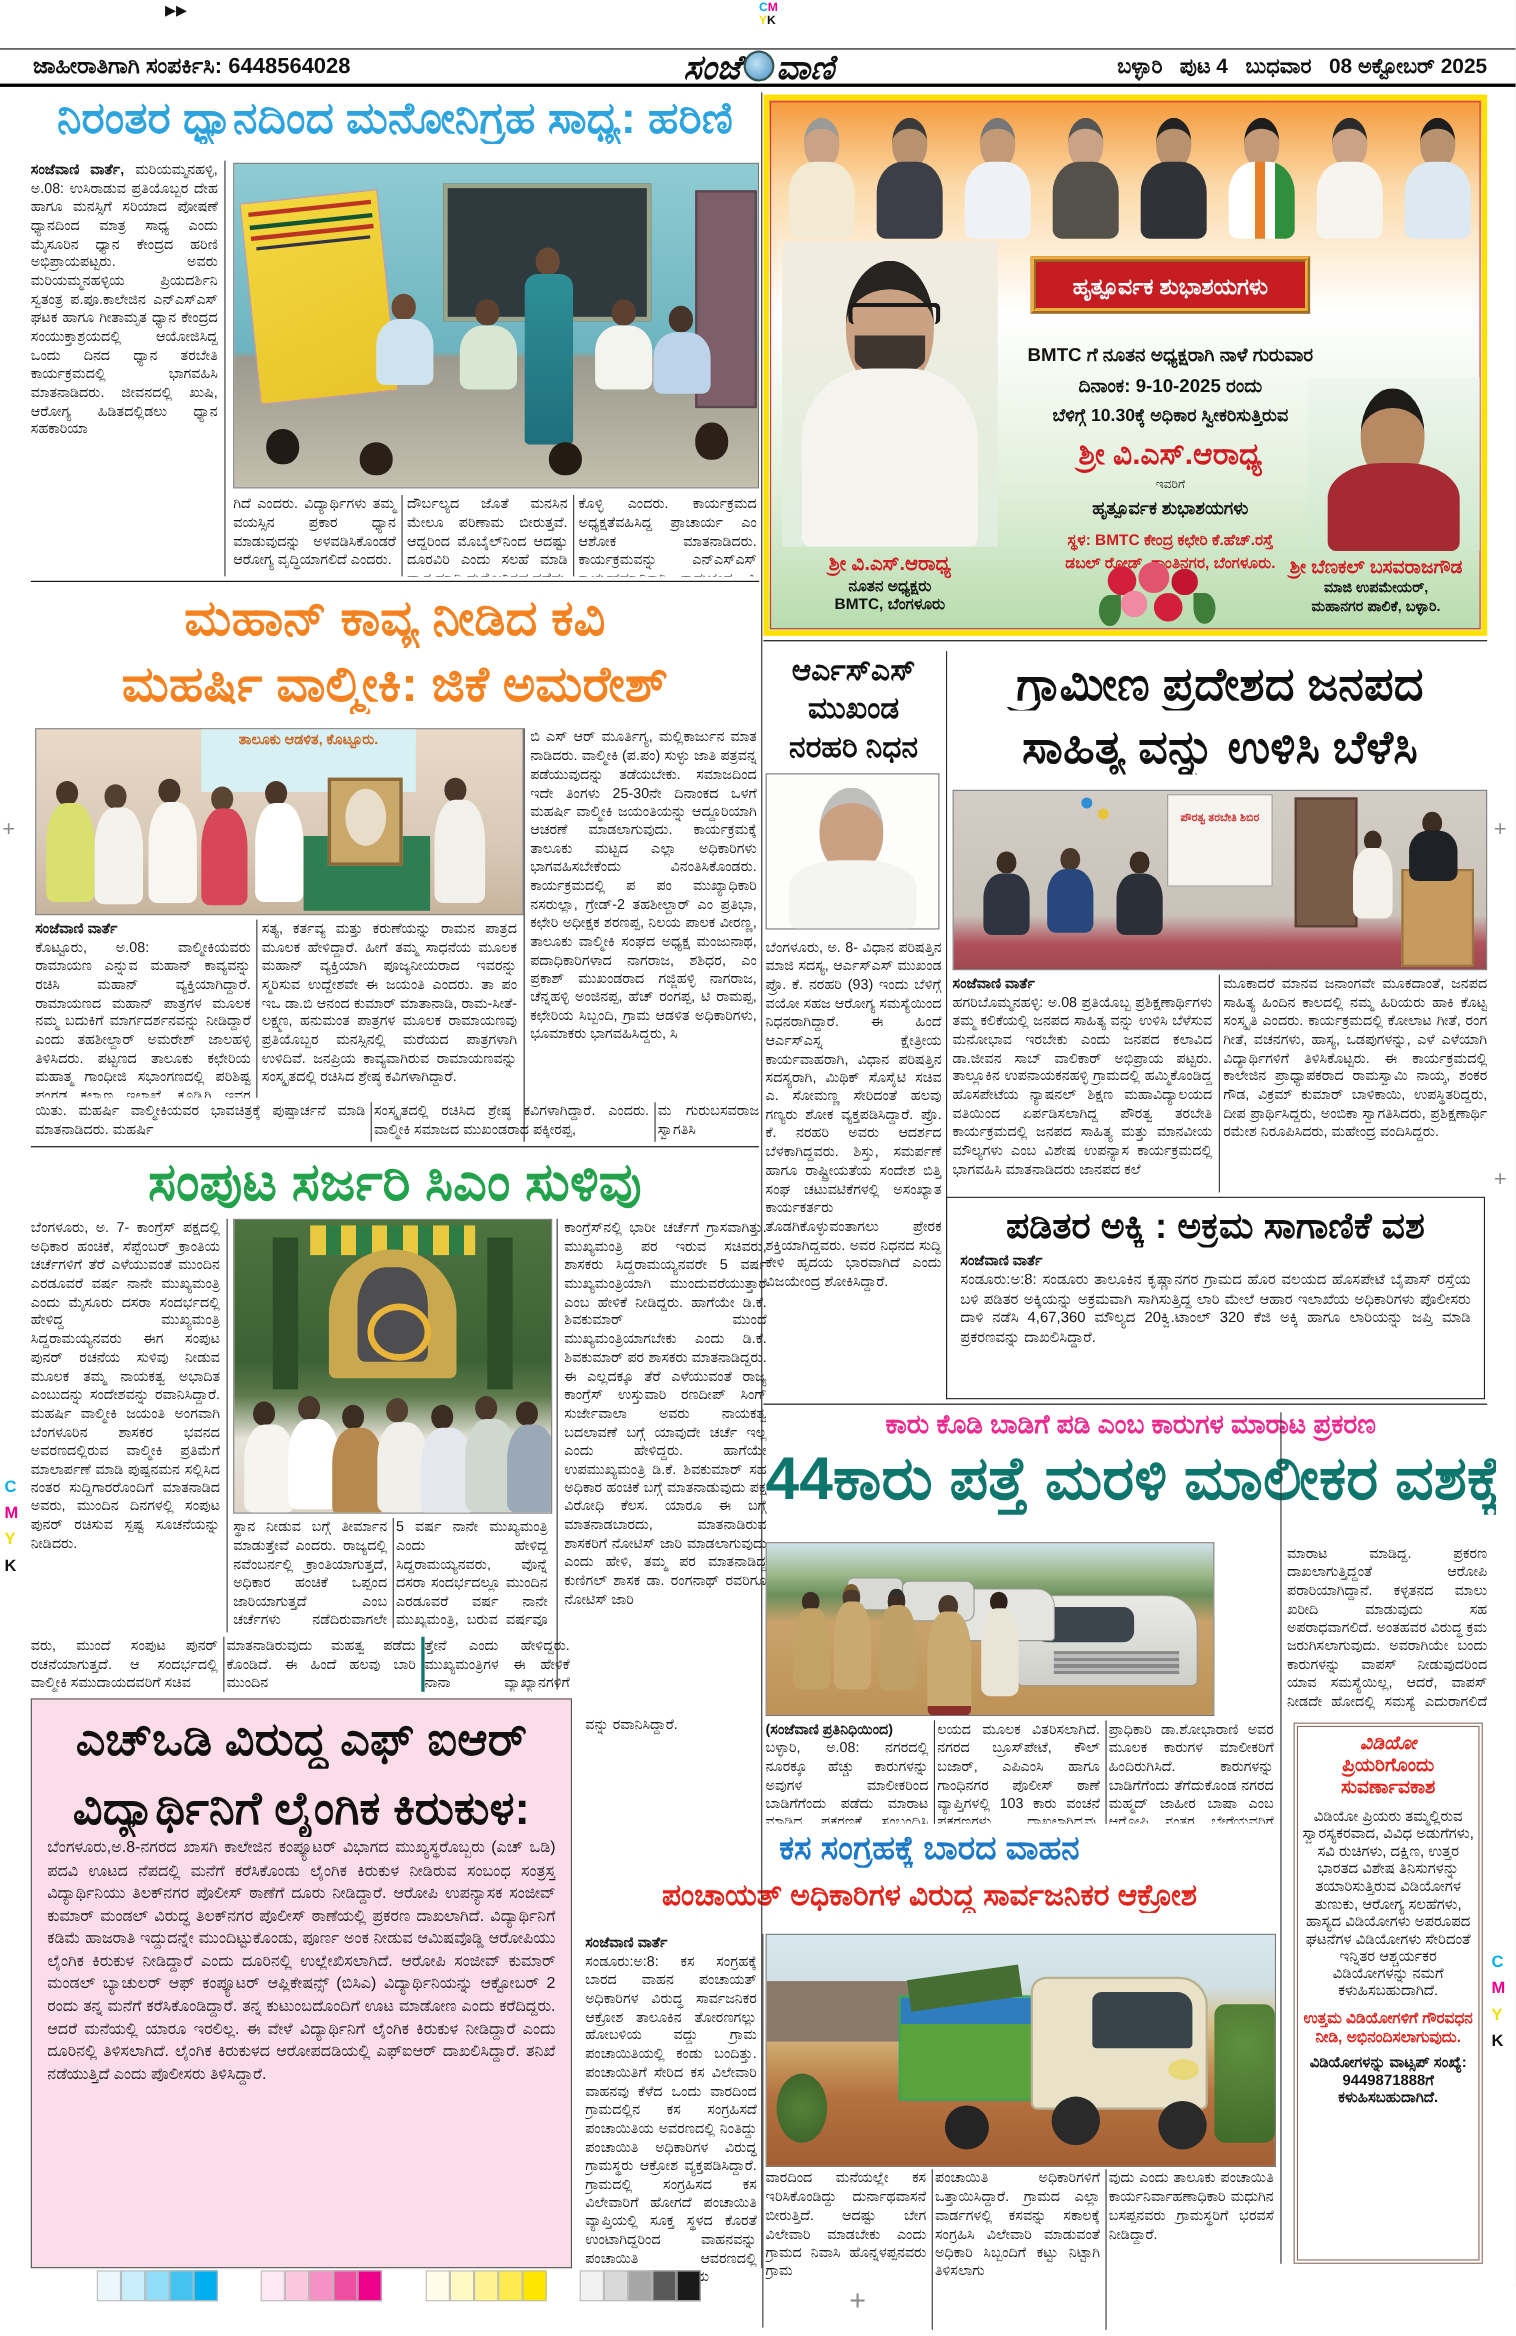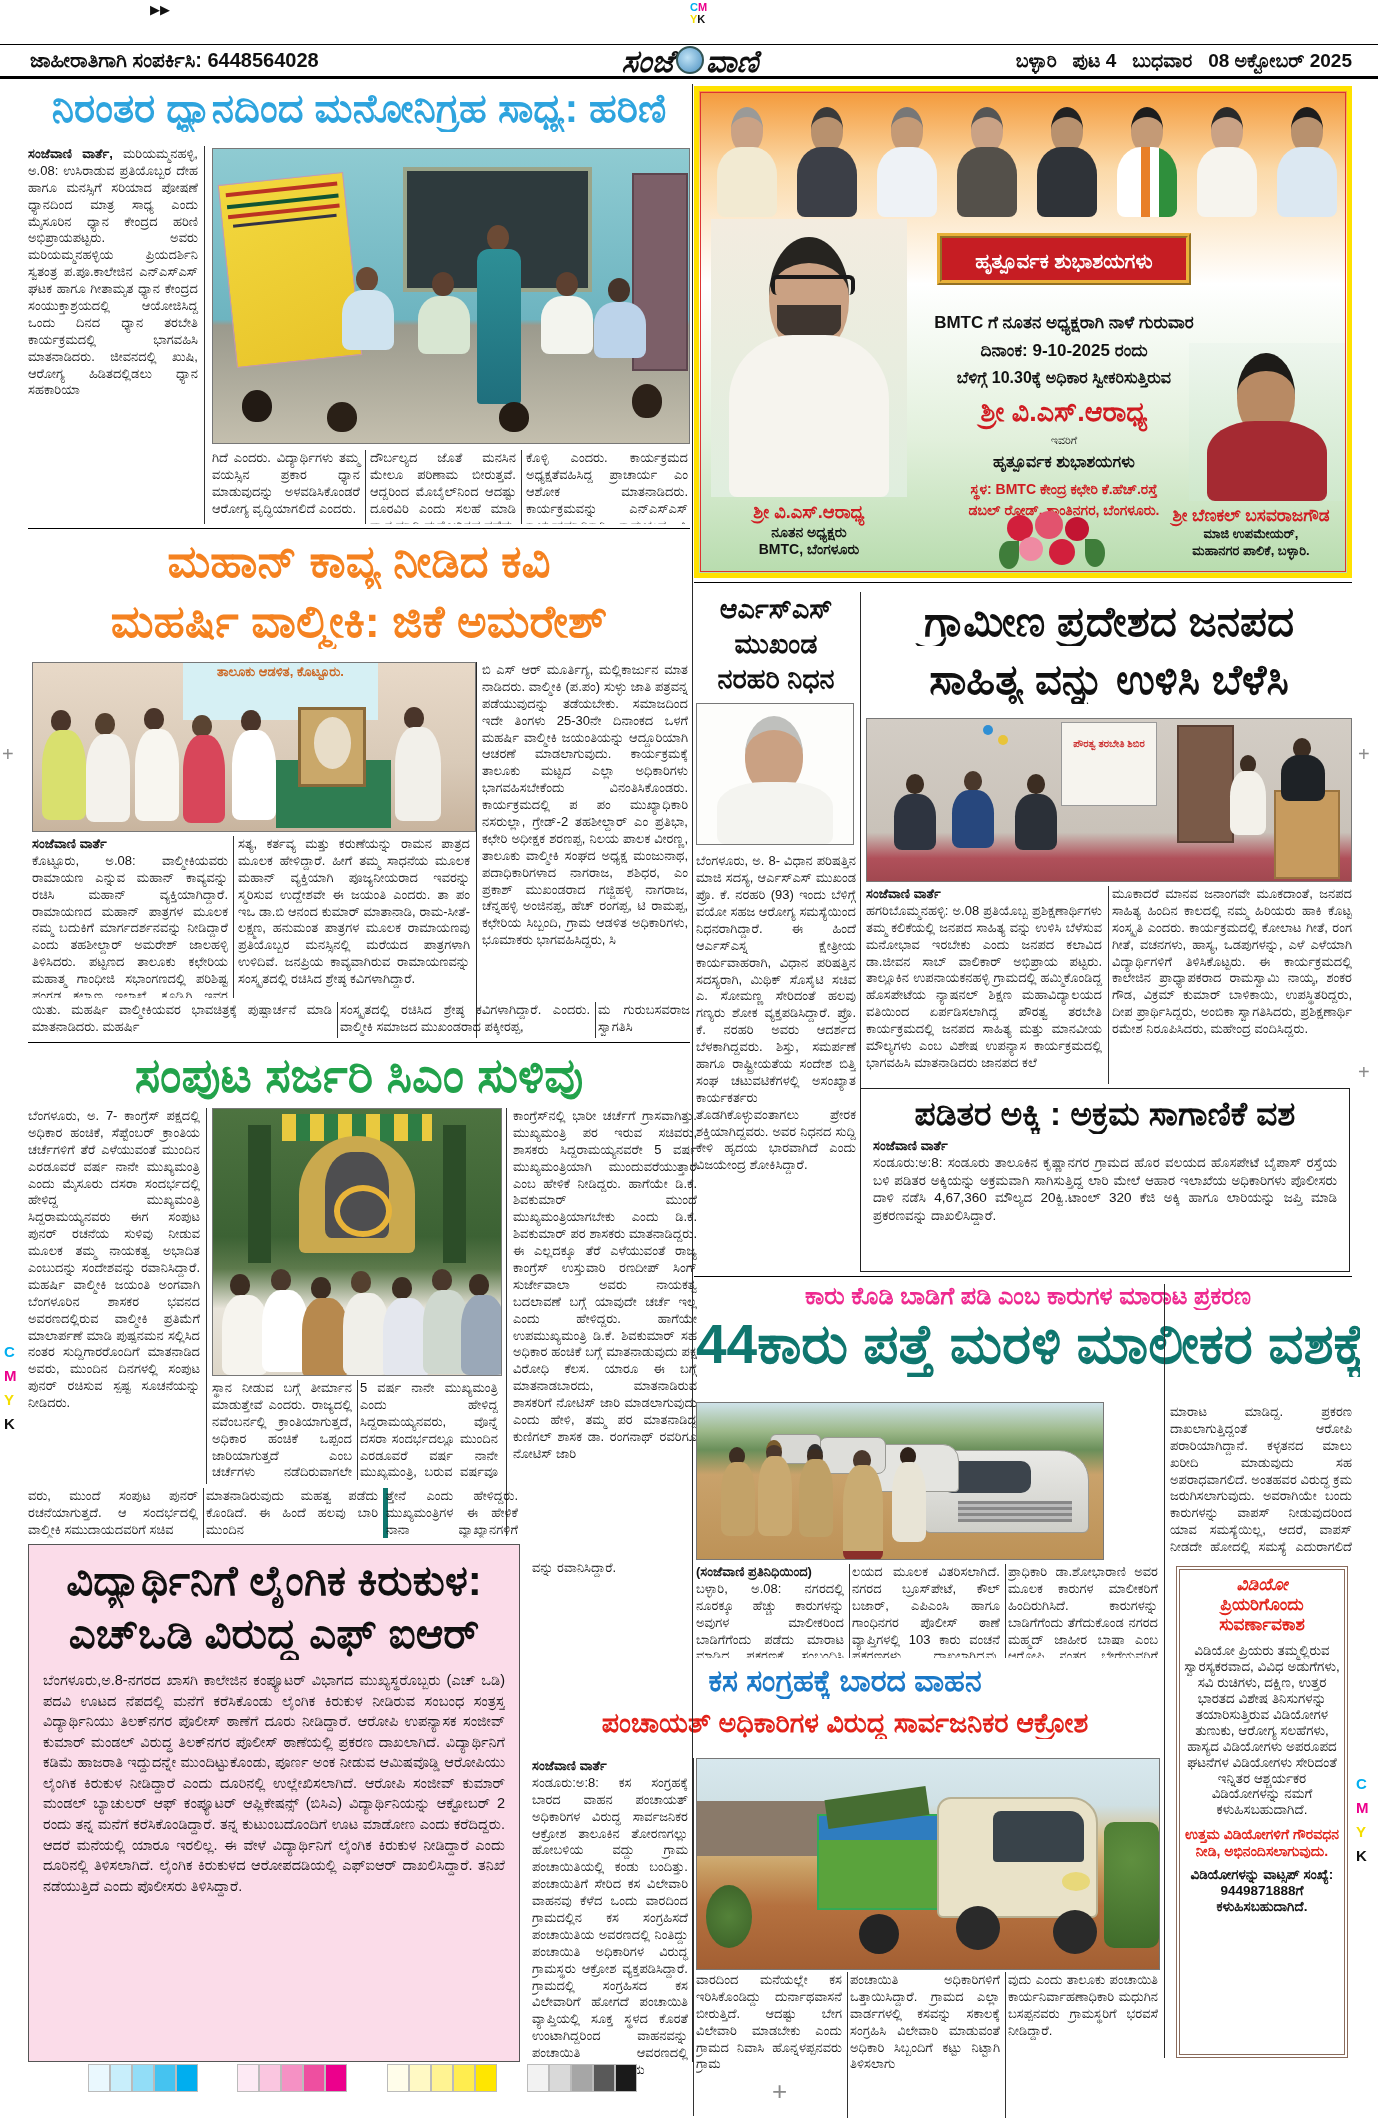--- a/index.html
+++ b/index.html
@@ -146,27 +146,27 @@
     <div class="head" style="left:76%;top:60%;width:20px;height:22px;background:#4a382c;"></div>
     <div class="torso" style="left:73%;top:68%;width:46px;height:84px;background:#cfd8cf;"></div>
     <div class="head" style="left:89%;top:62%;width:20px;height:22px;background:#3c2d22;"></div>
     <div class="torso" style="left:86%;top:70%;width:44px;height:80px;background:#9aa8b8;"></div>
   </div>
 
   <div class="abs col" style="left:506px;top:1108px;width:184px;height:428px;border-left:1px solid #333;padding-left:6px;">ಕಾಂಗ್ರೆಸ್‌ನಲ್ಲಿ ಭಾರೀ ಚರ್ಚೆಗೆ ಗ್ರಾಸವಾಗಿತ್ತು. ಮುಖ್ಯಮಂತ್ರಿ ಪರ ಇರುವ ಸಚಿವರು, ಶಾಸಕರು ಸಿದ್ದರಾಮಯ್ಯನವರೇ 5 ವರ್ಷ ಮುಖ್ಯಮಂತ್ರಿಯಾಗಿ ಮುಂದುವರೆಯುತ್ತಾರೆ ಎಂಬ ಹೇಳಿಕೆ ನೀಡಿದ್ದರು. ಹಾಗೆಯೇ ಡಿ.ಕೆ. ಶಿವಕುಮಾರ್ ಮುಂದೆ ಮುಖ್ಯಮಂತ್ರಿಯಾಗಬೇಕು ಎಂದು ಡಿ.ಕೆ. ಶಿವಕುಮಾರ್ ಪರ ಶಾಸಕರು ಮಾತನಾಡಿದ್ದರು. ಈ ಎಲ್ಲದಕ್ಕೂ ತೆರೆ ಎಳೆಯುವಂತೆ ರಾಜ್ಯ ಕಾಂಗ್ರೆಸ್ ಉಸ್ತುವಾರಿ ರಣದೀಪ್ ಸಿಂಗ್ ಸುರ್ಜೇವಾಲಾ ಅವರು ನಾಯಕತ್ವ ಬದಲಾವಣೆ ಬಗ್ಗೆ ಯಾವುದೇ ಚರ್ಚೆ ಇಲ್ಲ ಎಂದು ಹೇಳಿದ್ದರು. ಹಾಗೆಯೇ ಉಪಮುಖ್ಯಮಂತ್ರಿ ಡಿ.ಕೆ. ಶಿವಕುಮಾರ್ ಸಹ ಅಧಿಕಾರ ಹಂಚಿಕೆ ಬಗ್ಗೆ ಮಾತನಾಡುವುದು ಪಕ್ಷ ವಿರೋಧಿ ಕೆಲಸ. ಯಾರೂ ಈ ಬಗ್ಗೆ ಮಾತನಾಡಬಾರದು, ಮಾತನಾಡಿರುವ ಶಾಸಕರಿಗೆ ನೋಟಿಸ್ ಜಾರಿ ಮಾಡಲಾಗುವುದು ಎಂದು ಹೇಳಿ, ತಮ್ಮ ಪರ ಮಾತನಾಡಿದ್ದ ಕುಣಿಗಲ್ ಶಾಸಕ ಡಾ. ರಂಗನಾಥ್ ರವರಿಗೂ ನೋಟಿಸ್ ಜಾರಿ</div>
   <div class="abs col" style="left:212px;top:1380px;width:140px;height:100px;border-right:1px solid #333;padding-right:5px;">ಸ್ಥಾನ ನೀಡುವ ಬಗ್ಗೆ ತೀರ್ಮಾನ ಮಾಡುತ್ತೇವೆ ಎಂದರು. ರಾಜ್ಯದಲ್ಲಿ ನವೆಂಬರ್ನಲ್ಲಿ ಕ್ರಾಂತಿಯಾಗುತ್ತದೆ, ಅಧಿಕಾರ ಹಂಚಿಕೆ ಒಪ್ಪಂದ ಜಾರಿಯಾಗುತ್ತದೆ ಎಂಬ ಚರ್ಚೆಗಳು ನಡೆದಿರುವಾಗಲೇ ಮುಖ್ಯಮಂತ್ರಿ ಸಿದ್ದರಾಮಯ್ಯ ಸಚಿವ ಸಂಪುಟ ಪುನರ್ ರಚನೆಯ ಬಗ್ಗೆ ಮಾತನಾಡಿರುವುದು ಮಹತ್ವ ಪಡೆದು ಕೊಂಡಿದೆ.</div>
   <div class="abs col" style="left:360px;top:1380px;width:138px;height:100px;">5 ವರ್ಷ ನಾನೇ ಮುಖ್ಯಮಂತ್ರಿ ಎಂದು ಹೇಳಿದ್ದ ಸಿದ್ದರಾಮಯ್ಯನವರು, ವೊನ್ನೆ ದಸರಾ ಸಂದರ್ಭದಲ್ಲೂ ಮುಂದಿನ ಎರಡೂವರೆ ವರ್ಷ ನಾನೇ ಮುಖ್ಯಮಂತ್ರಿ, ಬರುವ ವರ್ಷವೂ ನಾಡದೇವತೆ ಚಾಮುಂಡೇಶ್ವರಿಗೆ ನಾನೇ ಪುಷ್ಪಾರ್ಚನೆ ಮಾಡುತ್ತೇನೆ ಎಂದು ಹೇಳಿದ್ದರು.</div>
   <div class="abs col" style="left:28px;top:1488px;width:170px;height:50px;border-right:1px solid #333;padding-right:5px;">ವರು, ಮುಂದೆ ಸಂಪುಟ ಪುನರ್ ರಚನೆಯಾಗುತ್ತದೆ. ಆ ಸಂದರ್ಭದಲ್ಲಿ ವಾಲ್ಮೀಕಿ ಸಮುದಾಯದವರಿಗೆ ಸಚಿವ</div>
-  <div class="abs col" style="left:206px;top:1488px;width:172px;height:50px;border-right:5px solid #0f766e;padding-right:5px;">ಮಾತನಾಡಿರುವುದು ಮಹತ್ವ ಪಡೆದು ಕೊಂಡಿದೆ. ಈ ಹಿಂದೆ ಹಲವು ಬಾರಿ ಮುಂದಿನ</div>
+  <div class="abs col" style="left:206px;top:1488px;width:172px;height:50px;border-right:3px solid #0f766e;padding-right:5px;">ಮಾತನಾಡಿರುವುದು ಮಹತ್ವ ಪಡೆದು ಕೊಂಡಿದೆ. ಈ ಹಿಂದೆ ಹಲವು ಬಾರಿ ಮುಂದಿನ</div>
   <div class="abs col" style="left:386px;top:1488px;width:132px;height:50px;">ತ್ತೇನೆ ಎಂದು ಹೇಳಿದ್ದರು. ಮುಖ್ಯಮಂತ್ರಿಗಳ ಈ ಹೇಳಿಕೆ ನಾನಾ ವ್ಯಾಖ್ಯಾನಗಳಿಗೆ ಕಾರಣವಾಗಿ</div>
   <div class="abs col" style="left:532px;top:1560px;width:156px;height:92px;">ವನ್ನು ರವಾನಿಸಿದ್ದಾರೆ.</div>
 
   <div class="abs" style="left:28px;top:1544px;width:492px;height:518px;background:#fbdce9;border:1px solid #555;box-sizing:border-box;padding:10px 14px;">
+    <div class="hl" style="position:static;font-size:42px;color:#111;white-space:normal;line-height:1.25;margin-bottom:10px;">ಎಚ್ಒಡಿ ವಿರುದ್ಧ ಎಫ್ ಐಆರ್</div>
     <div class="hl" style="position:static;font-size:42px;color:#111;white-space:normal;line-height:1.25;">ವಿದ್ಯಾರ್ಥಿನಿಗೆ ಲೈಂಗಿಕ ಕಿರುಕುಳ:</div>
-    <div class="hl" style="position:static;font-size:42px;color:#111;white-space:normal;line-height:1.25;margin-bottom:10px;">ಎಚ್ಒಡಿ ವಿರುದ್ಧ ಎಫ್ ಐಆರ್</div>
     <div class="col" style="font-size:14.5px;line-height:1.42;height:340px;">ಬೆಂಗಳೂರು,ಅ.8-ನಗರದ ಖಾಸಗಿ ಕಾಲೇಜಿನ ಕಂಪ್ಯೂಟರ್ ವಿಭಾಗದ ಮುಖ್ಯಸ್ಥರೊಬ್ಬರು (ಎಚ್ ಒಡಿ) ಪದವಿ ಊಟದ ನೆಪದಲ್ಲಿ ಮನೆಗೆ ಕರೆಸಿಕೊಂಡು ಲೈಂಗಿಕ ಕಿರುಕುಳ ನೀಡಿರುವ ಸಂಬಂಧ ಸಂತ್ರಸ್ತ ವಿದ್ಯಾರ್ಥಿನಿಯು ತಿಲಕ್‌ನಗರ ಪೊಲೀಸ್ ಠಾಣೆಗೆ ದೂರು ನೀಡಿದ್ದಾರೆ. ಆರೋಪಿ ಉಪನ್ಯಾಸಕ ಸಂಜೀವ್ ಕುಮಾರ್ ಮಂಡಲ್ ವಿರುದ್ಧ ತಿಲಕ್‌ನಗರ ಪೊಲೀಸ್ ಠಾಣೆಯಲ್ಲಿ ಪ್ರಕರಣ ದಾಖಲಾಗಿದೆ. ವಿದ್ಯಾರ್ಥಿನಿಗೆ ಕಡಿಮೆ ಹಾಜರಾತಿ ಇದ್ದುದನ್ನೇ ಮುಂದಿಟ್ಟುಕೊಂಡು, ಪೂರ್ಣ ಅಂಕ ನೀಡುವ ಆಮಿಷವೊಡ್ಡಿ ಆರೋಪಿಯು ಲೈಂಗಿಕ ಕಿರುಕುಳ ನೀಡಿದ್ದಾರೆ ಎಂದು ದೂರಿನಲ್ಲಿ ಉಲ್ಲೇಖಿಸಲಾಗಿದೆ. ಆರೋಪಿ ಸಂಜೀವ್ ಕುಮಾರ್ ಮಂಡಲ್ ಬ್ಯಾಚುಲರ್ ಆಫ್ ಕಂಪ್ಯೂಟರ್ ಆಪ್ಲಿಕೇಷನ್ಸ್ (ಬಿಸಿಎ) ವಿದ್ಯಾರ್ಥಿನಿಯನ್ನು ಆಕ್ಟೋಬರ್ 2 ರಂದು ತನ್ನ ಮನೆಗೆ ಕರೆಸಿಕೊಂಡಿದ್ದಾರೆ. ತನ್ನ ಕುಟುಂಬದೊಂದಿಗೆ ಊಟ ಮಾಡೋಣ ಎಂದು ಕರೆದಿದ್ದರು. ಆದರೆ ಮನೆಯಲ್ಲಿ ಯಾರೂ ಇರಲಿಲ್ಲ. ಈ ವೇಳೆ ವಿದ್ಯಾರ್ಥಿನಿಗೆ ಲೈಂಗಿಕ ಕಿರುಕುಳ ನೀಡಿದ್ದಾರೆ ಎಂದು ದೂರಿನಲ್ಲಿ ತಿಳಿಸಲಾಗಿದೆ. ಲೈಂಗಿಕ ಕಿರುಕುಳದ ಆರೋಪದಡಿಯಲ್ಲಿ ಎಫ್‌ಐಆರ್ ದಾಖಲಿಸಿದ್ದಾರೆ. ತನಿಖೆ ನಡೆಯುತ್ತಿದೆ ಎಂದು ಪೊಲೀಸರು ತಿಳಿಸಿದ್ದಾರೆ.</div>
   </div>
 
   <div class="abs hl" style="left:530px;top:1664px;width:630px;font-size:30px;color:#1b79c8;">ಕಸ ಸಂಗ್ರಹಕ್ಕೆ ಬಾರದ ವಾಹನ</div>
   <div class="abs hl" style="left:530px;top:1708px;width:630px;font-size:27px;color:#e2231a;">ಪಂಚಾಯತ್ ಅಧಿಕಾರಿಗಳ ವಿರುದ್ಧ ಸಾರ್ವಜನಿಕರ ಆಕ್ರೋಶ</div>
   <div class="abs col" style="left:532px;top:1758px;width:156px;height:358px;border-right:1px solid #333;padding-right:5px;">
     <span class="byline">ಸಂಜೆವಾಣಿ ವಾರ್ತೆ</span><br>
     <span>ಸಂಡೂರು:ಅ:8: ಕಸ ಸಂಗ್ರಹಕ್ಕೆ ಬಾರದ ವಾಹನ ಪಂಚಾಯತ್ ಅಧಿಕಾರಿಗಳ ವಿರುದ್ಧ ಸಾರ್ವಜನಿಕರ ಆಕ್ರೋಶ ತಾಲೂಕಿನ ತೋರಣಗಲ್ಲು ಹೋಬಳಿಯ ವದ್ದು ಗ್ರಾಮ ಪಂಚಾಯಿತಿಯಲ್ಲಿ ಕಂಡು ಬಂದಿತ್ತು. ಪಂಚಾಯಿತಿಗೆ ಸೇರಿದ ಕಸ ವಿಲೇವಾರಿ ವಾಹನವು ಕೆಳೆದ ಒಂದು ವಾರದಿಂದ ಗ್ರಾಮದಲ್ಲಿನ ಕಸ ಸಂಗ್ರಹಿಸದೆ ಪಂಚಾಯಿತಿಯ ಅವರಣದಲ್ಲಿ ನಿಂತಿದ್ದು ಪಂಚಾಯಿತಿ ಅಧಿಕಾರಿಗಳ ವಿರುದ್ಧ ಗ್ರಾಮಸ್ಥರು ಆಕ್ರೋಶ ವ್ಯಕ್ತಪಡಿಸಿದ್ದಾರೆ. ಗ್ರಾಮದಲ್ಲಿ ಸಂಗ್ರಹಿಸದ ಕಸ ವಿಲೇವಾರಿಗೆ ಹೋಗದೆ ಪಂಚಾಯಿತಿ ವ್ಯಾಪ್ತಿಯಲ್ಲಿ ಸೂಕ್ತ ಸ್ಥಳದ ಕೊರತೆ ಉಂಟಾಗಿದ್ದರಿಂದ ವಾಹನವನ್ನು ಪಂಚಾಯಿತಿ ಆವರಣದಲ್ಲಿ ನಿಲ್ಲಿಸಲಾಗಿದೆ. ಕಳೆದ ಒಂದು</span>
   </div>
 

